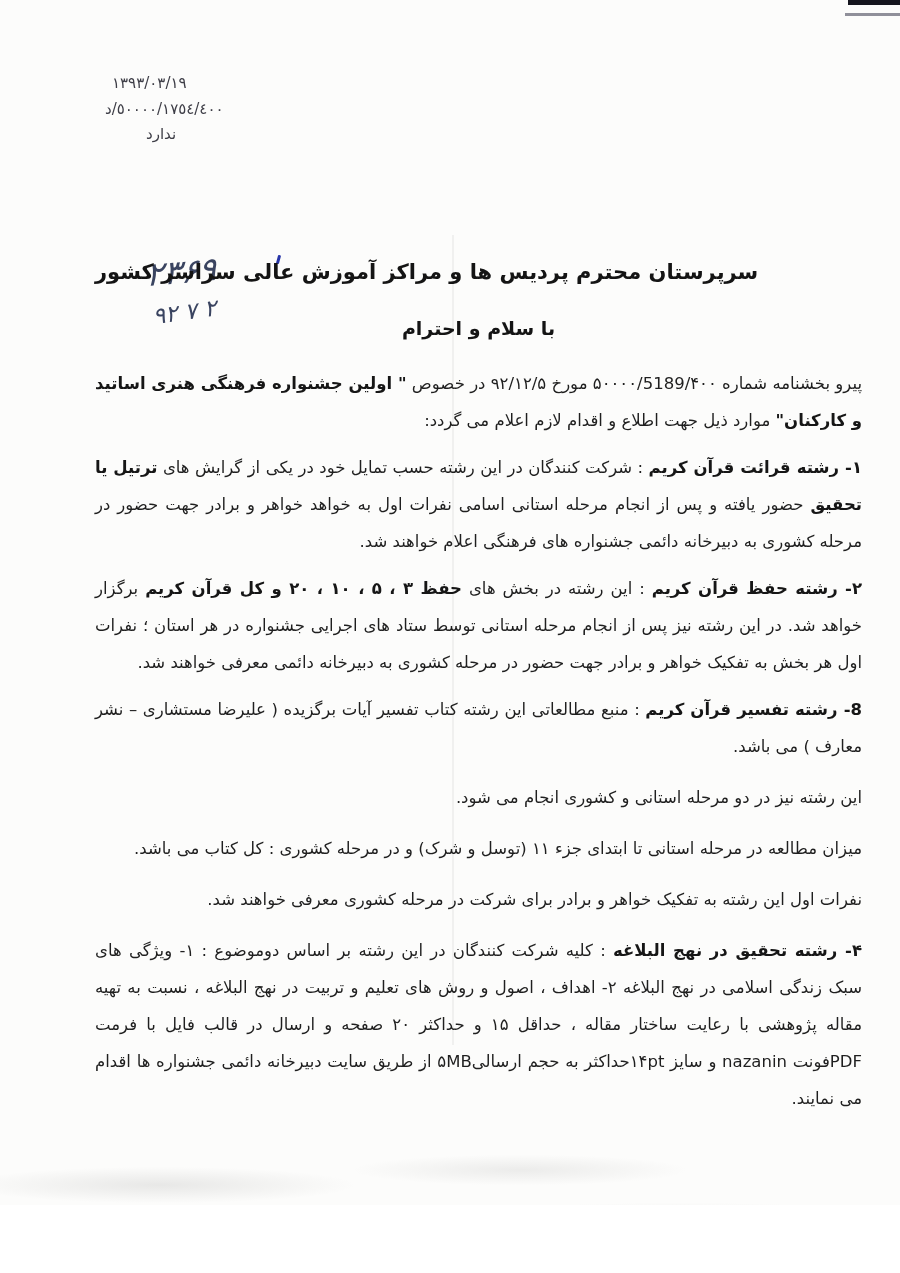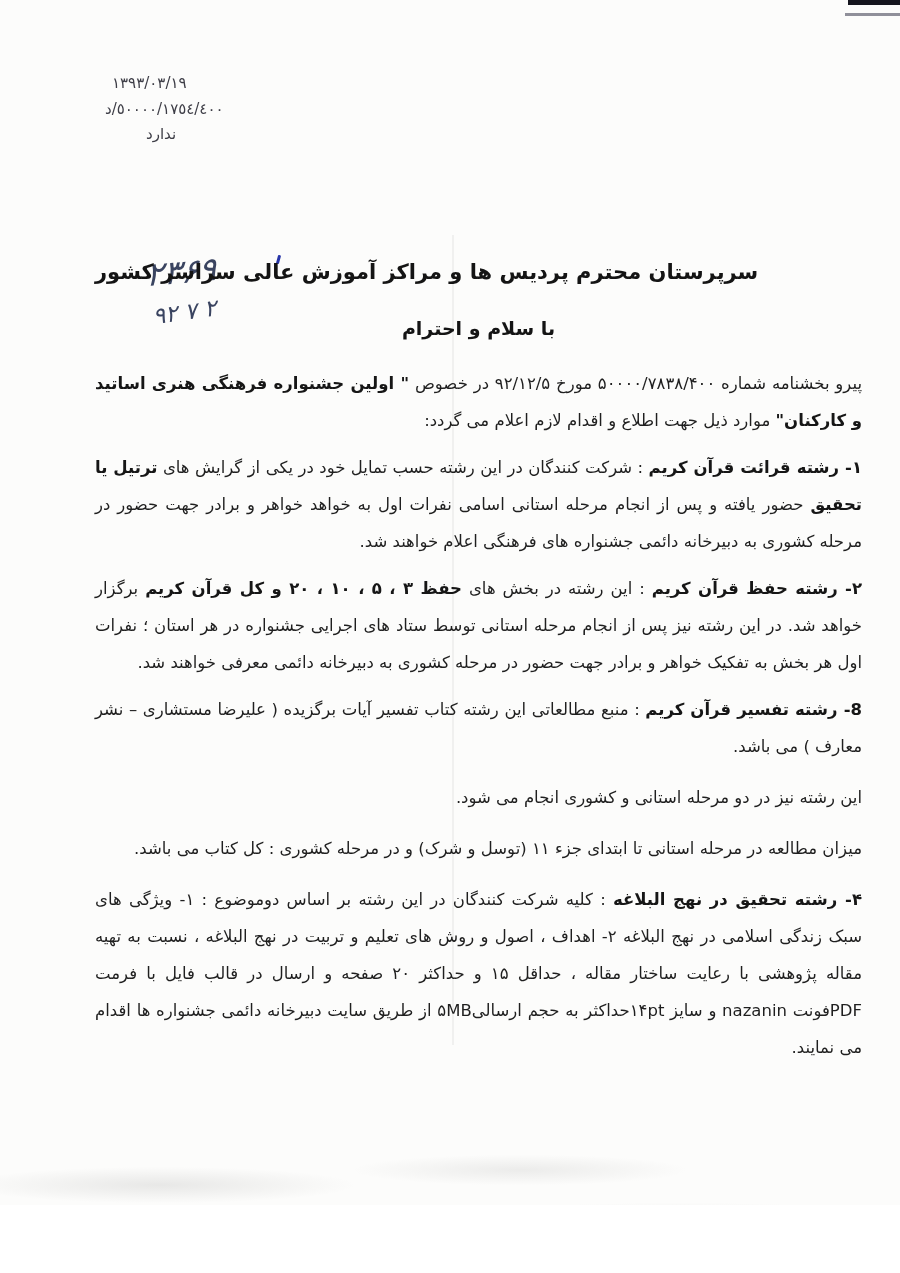--- a/index.html
+++ b/index.html
@@ -90,26 +90,27 @@
   <div class="handnote">
     <div class="hn1">۲۳۶۹</div>
     <div class="hn2">۲ ۷ ۹۲</div>
   </div>
   <div class="pen-tick"></div>
 
   <div class="letter">
     <div class="title">سرپرستان محترم پردیس ها و مراکز آموزش عالی سراسر کشور</div>
     <div class="salutation">با سلام و احترام</div>
 
-    <p class="para"><span>پیرو بخشنامه شماره ۵۰۰۰۰/۷۸۳۸/۴۰۰ مورخ ۹۲/۱۲/۵ در خصوص </span><span class="b">" اولین جشنواره فرهنگی هنری اساتید و کارکنان"</span><span> موارد ذیل جهت اطلاع و اقدام لازم اعلام می گردد:</span></p>
+    <p class="para"><span>پیرو بخشنامه شماره ۵۰۰۰۰/5189/۴۰۰ مورخ ۹۲/۱۲/۵ در خصوص </span><span class="b">" اولین جشنواره فرهنگی هنری اساتید و کارکنان"</span><span> موارد ذیل جهت اطلاع و اقدام لازم اعلام می گردد:</span></p>
     <p class="para"><span class="b">۱- رشته قرائت قرآن کریم</span><span> : شرکت کنندگان در این رشته حسب تمایل خود در یکی از گرایش های </span><span class="b">ترتیل یا تحقیق</span><span> حضور یافته و پس از انجام مرحله استانی اسامی نفرات اول به خواهد خواهر و برادر جهت حضور در مرحله کشوری به دبیرخانه دائمی جشنواره های فرهنگی اعلام خواهند شد.</span></p>
     <p class="para"><span class="b">۲- رشته حفظ قرآن کریم</span><span> : این رشته در بخش های </span><span class="b">حفظ ۳ ، ۵ ، ۱۰ ، ۲۰ و کل قرآن کریم</span><span> برگزار خواهد شد. در این رشته نیز پس از انجام مرحله استانی توسط ستاد های اجرایی جشنواره در هر استان ؛ نفرات اول هر بخش به تفکیک خواهر و برادر جهت حضور در مرحله کشوری به دبیرخانه دائمی معرفی خواهند شد.</span></p>
     <p class="para gap"><span class="b">8- رشته تفسیر قرآن کریم</span><span> : منبع مطالعاتی این رشته کتاب تفسیر آیات برگزیده ( علیرضا مستشاری – نشر معارف ) می باشد.</span></p>
     <p class="para gap"><span>این رشته نیز در دو مرحله استانی و کشوری انجام می شود.</span></p>
     <p class="para gap"><span>میزان مطالعه در مرحله استانی تا ابتدای جزء ۱۱ (توسل و شرک) و در مرحله کشوری : کل کتاب می باشد.</span></p>
+    <p class="para gap"><span>نفرات اول این رشته به تفکیک خواهر و برادر برای شرکت در مرحله کشوری معرفی خواهند شد.</span></p>
     <p class="para"><span class="b">۴- رشته تحقیق در نهج البلاغه</span><span> :  کلیه شرکت کنندگان در این رشته بر اساس دوموضوع : ۱- ویژگی های سبک زندگی اسلامی در نهج البلاغه ۲- اهداف ، اصول و روش های تعلیم و تربیت در نهج البلاغه ، نسبت به تهیه مقاله پژوهشی با رعایت ساختار مقاله ، حداقل ۱۵ و حداکثر ۲۰ صفحه و ارسال در قالب فایل با فرمت PDFفونت nazanin و سایز ۱۴ptحداکثر به حجم ارسالی۵MB از طریق سایت دبیرخانه دائمی جشنواره ها اقدام می نمایند.</span></p>
   </div>
 
   <div class="bottom-texture"></div>
   <div class="corner-sliver"></div>
 
   <div class="watermark">
     <span class="wm-name">bahonar</span>
       <span class="wm-domain">.cfu.ac.ir</span>
   </div>

